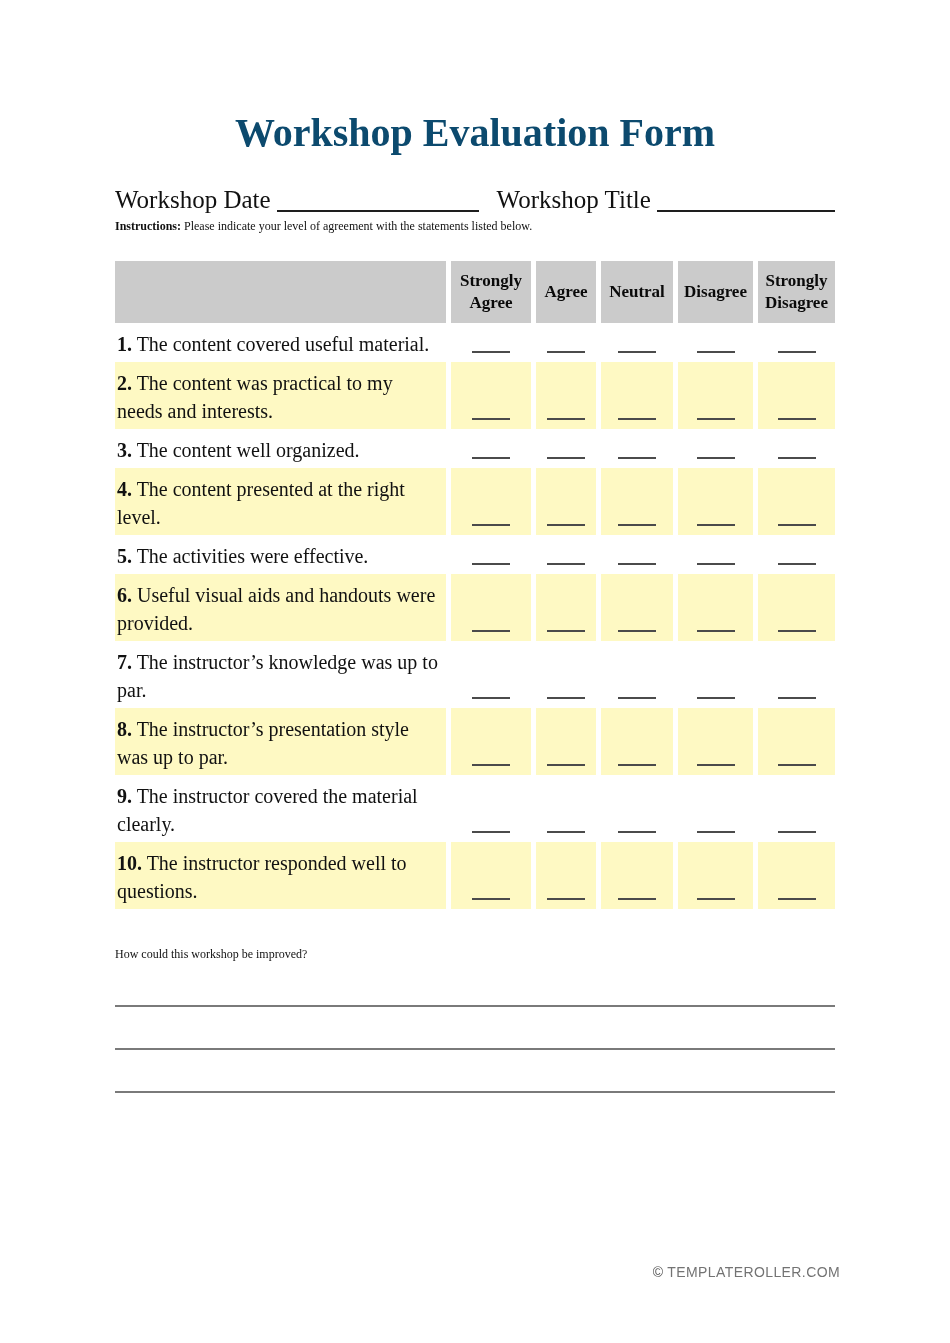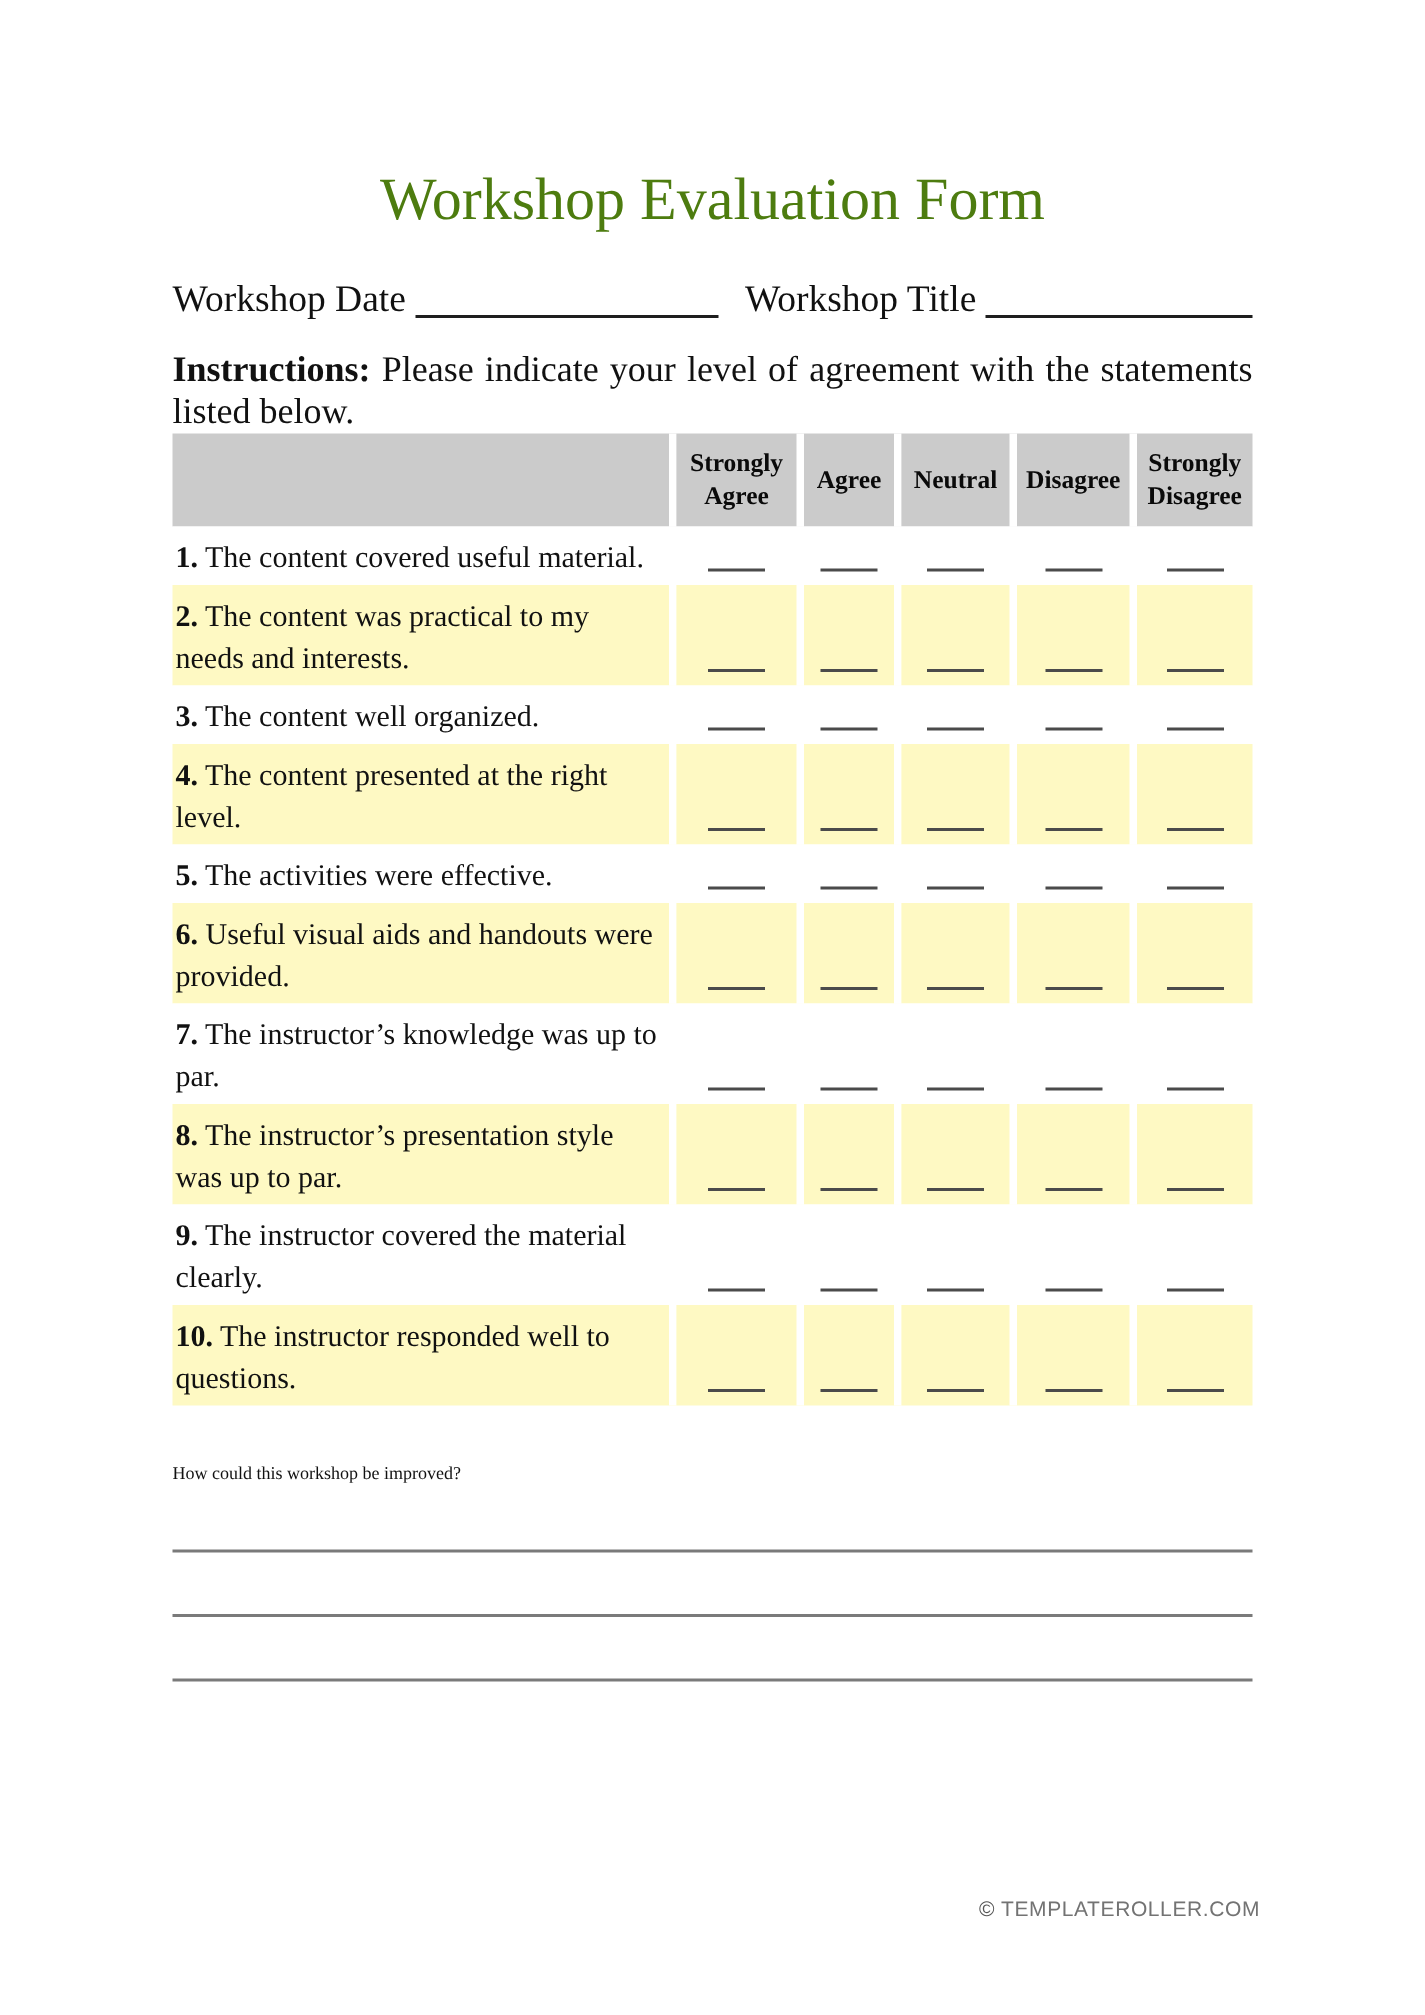--- a/index.html
+++ b/index.html
@@ -12,50 +12,50 @@
   .page {
     position: relative;
     width: 950px; height: 1343px;
     padding: 0 115px;
     overflow: hidden;
   }
   h1.title {
     margin-top: 110px;
     font-size: 40px;
     line-height: 1.15;
-    font-weight: normal;
+    font-weight: bold;
     text-align: center;
     letter-spacing: 0px;
-    color: #4d7c0f;
+    color: #0c4a6e;
   }
   .meta-row {
     display: flex;
     align-items: flex-end;
     margin-top: 30px;
     font-size: 25px;
     height: 26px;
   }
   .meta-row .lbl { white-space: nowrap; line-height: 24px; }
   .wline {
     border-bottom: 2px solid #1e1e1e;
     height: 22px;
     display: inline-block;
     margin-left: 6px;
   }
   .wline.w1 { width: 202px; margin-right: 18px; }
   .wline.w2 { flex: 1; }
   p.instructions {
-    margin-top: 21px;
-    font-size: 24px;
+    font-size: 12px;
     line-height: 28px;
     text-align: justify;
   }
   p.instructions b { font-weight: bold; }
 
   table.eval {
+    margin-top: 21px;
     width: 720px;
     table-layout: fixed;
     border-collapse: separate;
     border-spacing: 0;
     font-size: 20px;
   }
   table.eval col.c-stmt { width: 336px; }
   table.eval col.c-sa   { width: 85px; }
   table.eval col.c-a    { width: 65px; }
   table.eval col.c-n    { width: 77px; }

